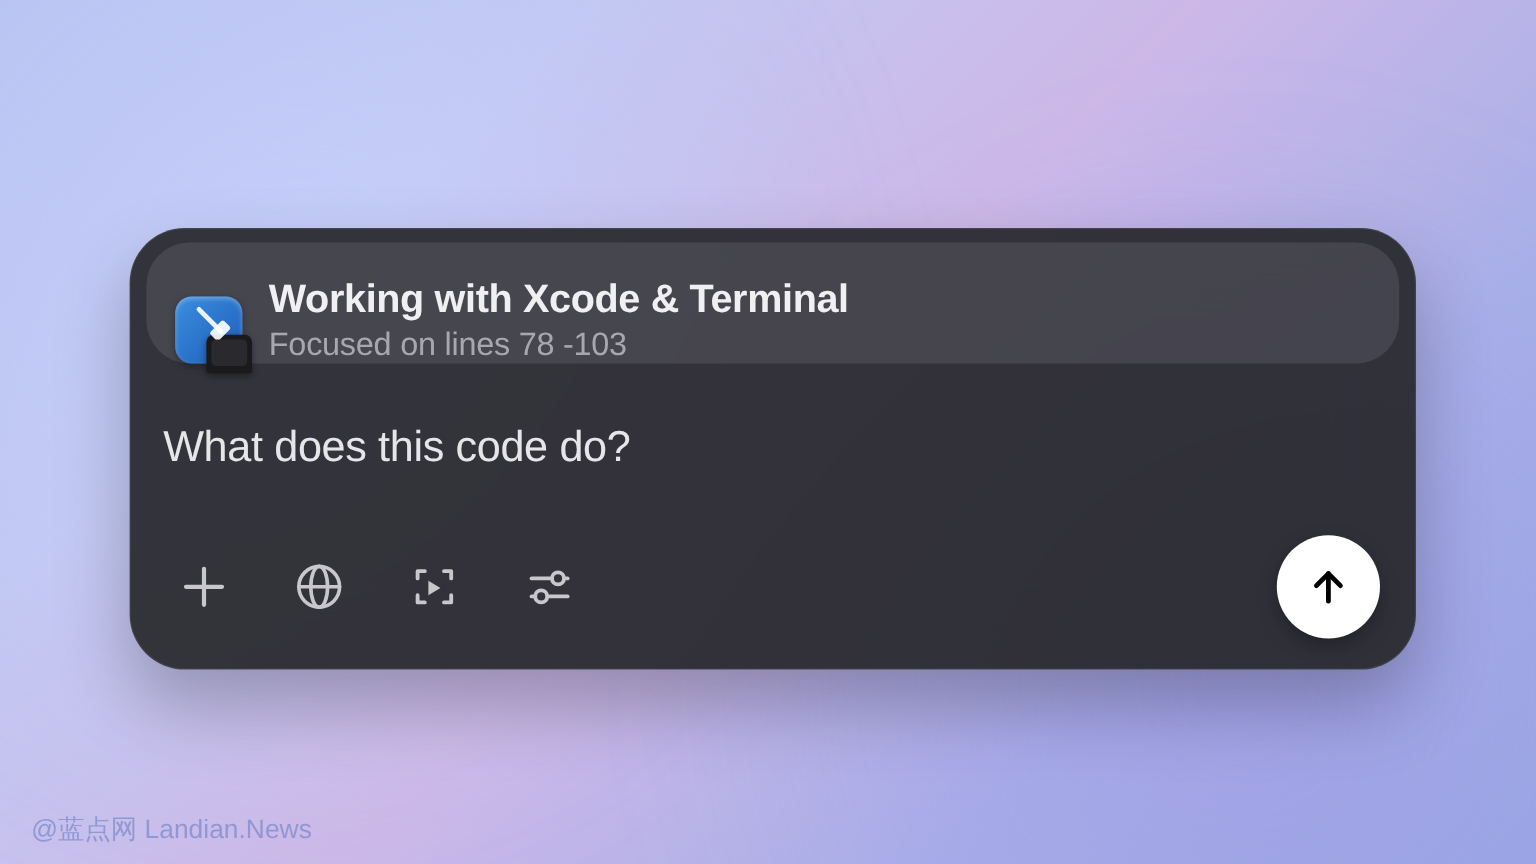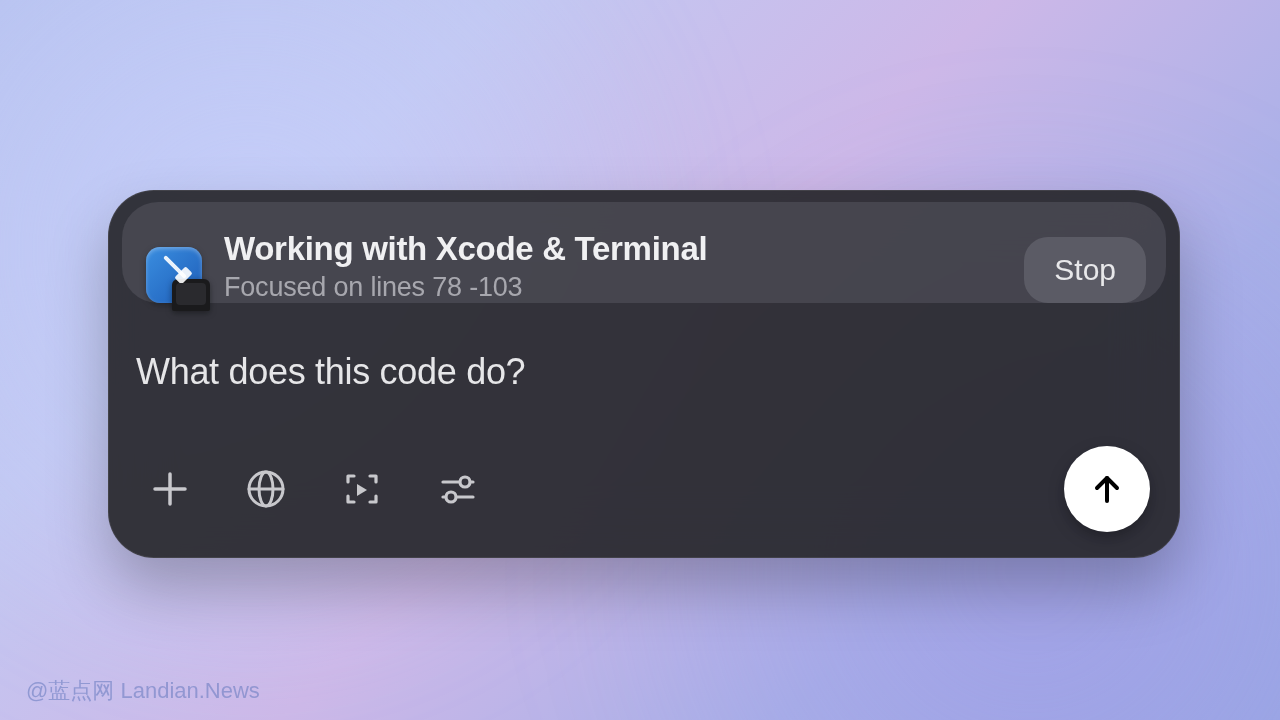--- a/index.html
+++ b/index.html
@@ -216,21 +216,20 @@
 <div class="panel">
 
   <div class="header">
     <div class="app-icon">
       <div class="app-icon-hammer"></div>
     </div>
     <div class="header-text">
       <div class="header-title">Working with Xcode &amp; Terminal</div>
       <div class="header-subtitle">Focused on lines 78 -103</div>
     </div>
-    <button class="stop-button">Stop</button>
   </div>
 
   <div class="prompt-area">
     <div class="prompt-text">What does this code do?</div>
   </div>
 
   <div class="toolbar">
 
     <div class="tool-icon">
       <svg width="42" height="42" viewBox="0 0 42 42" fill="none" stroke="currentColor" stroke-width="3.5" stroke-linecap="round">

